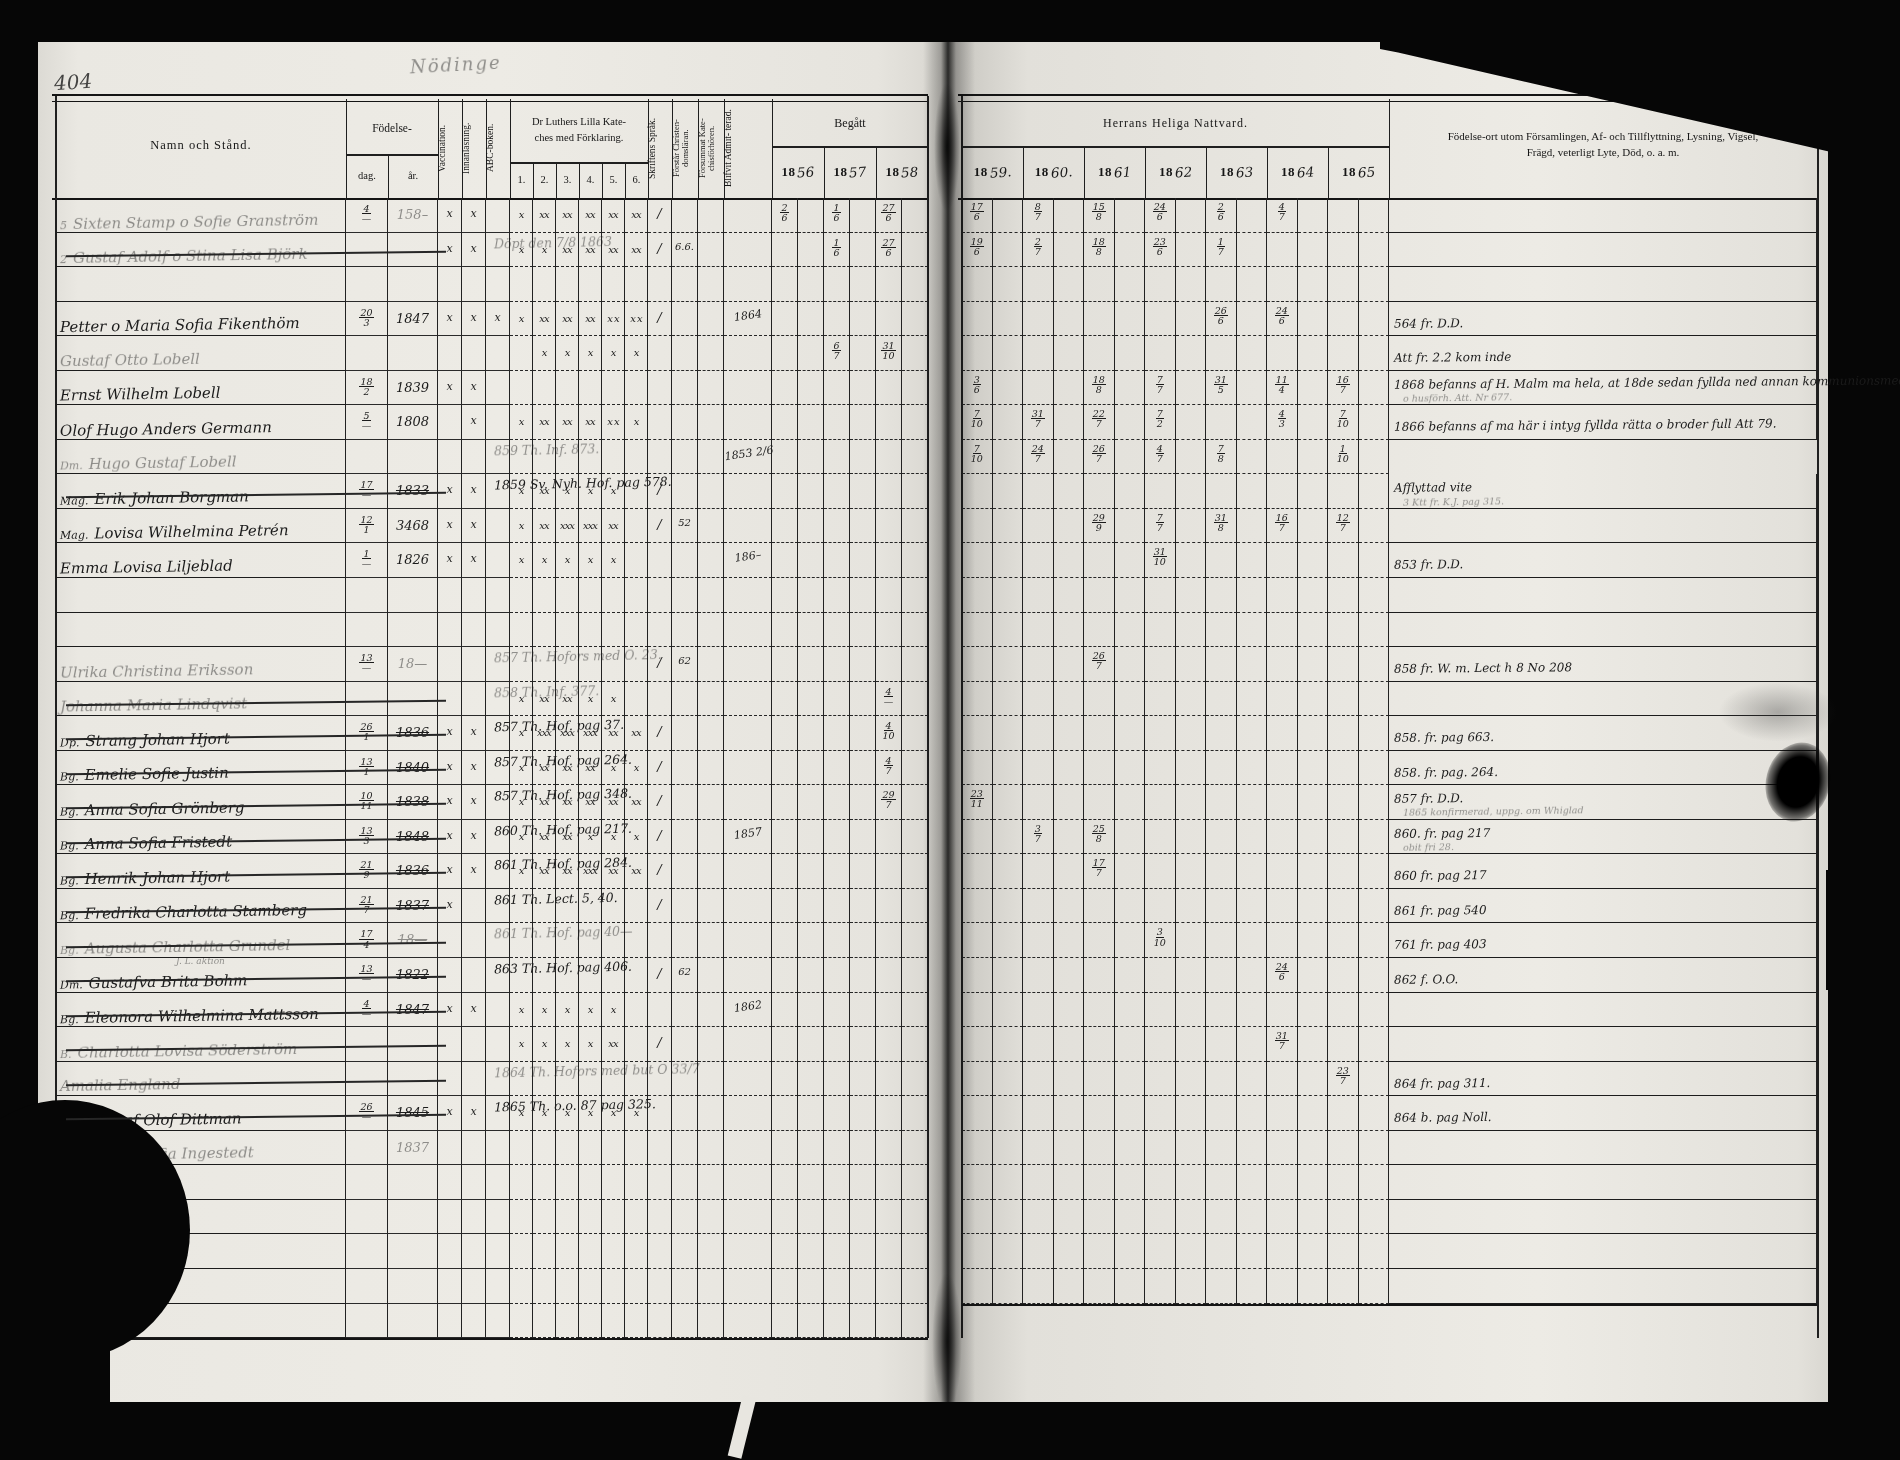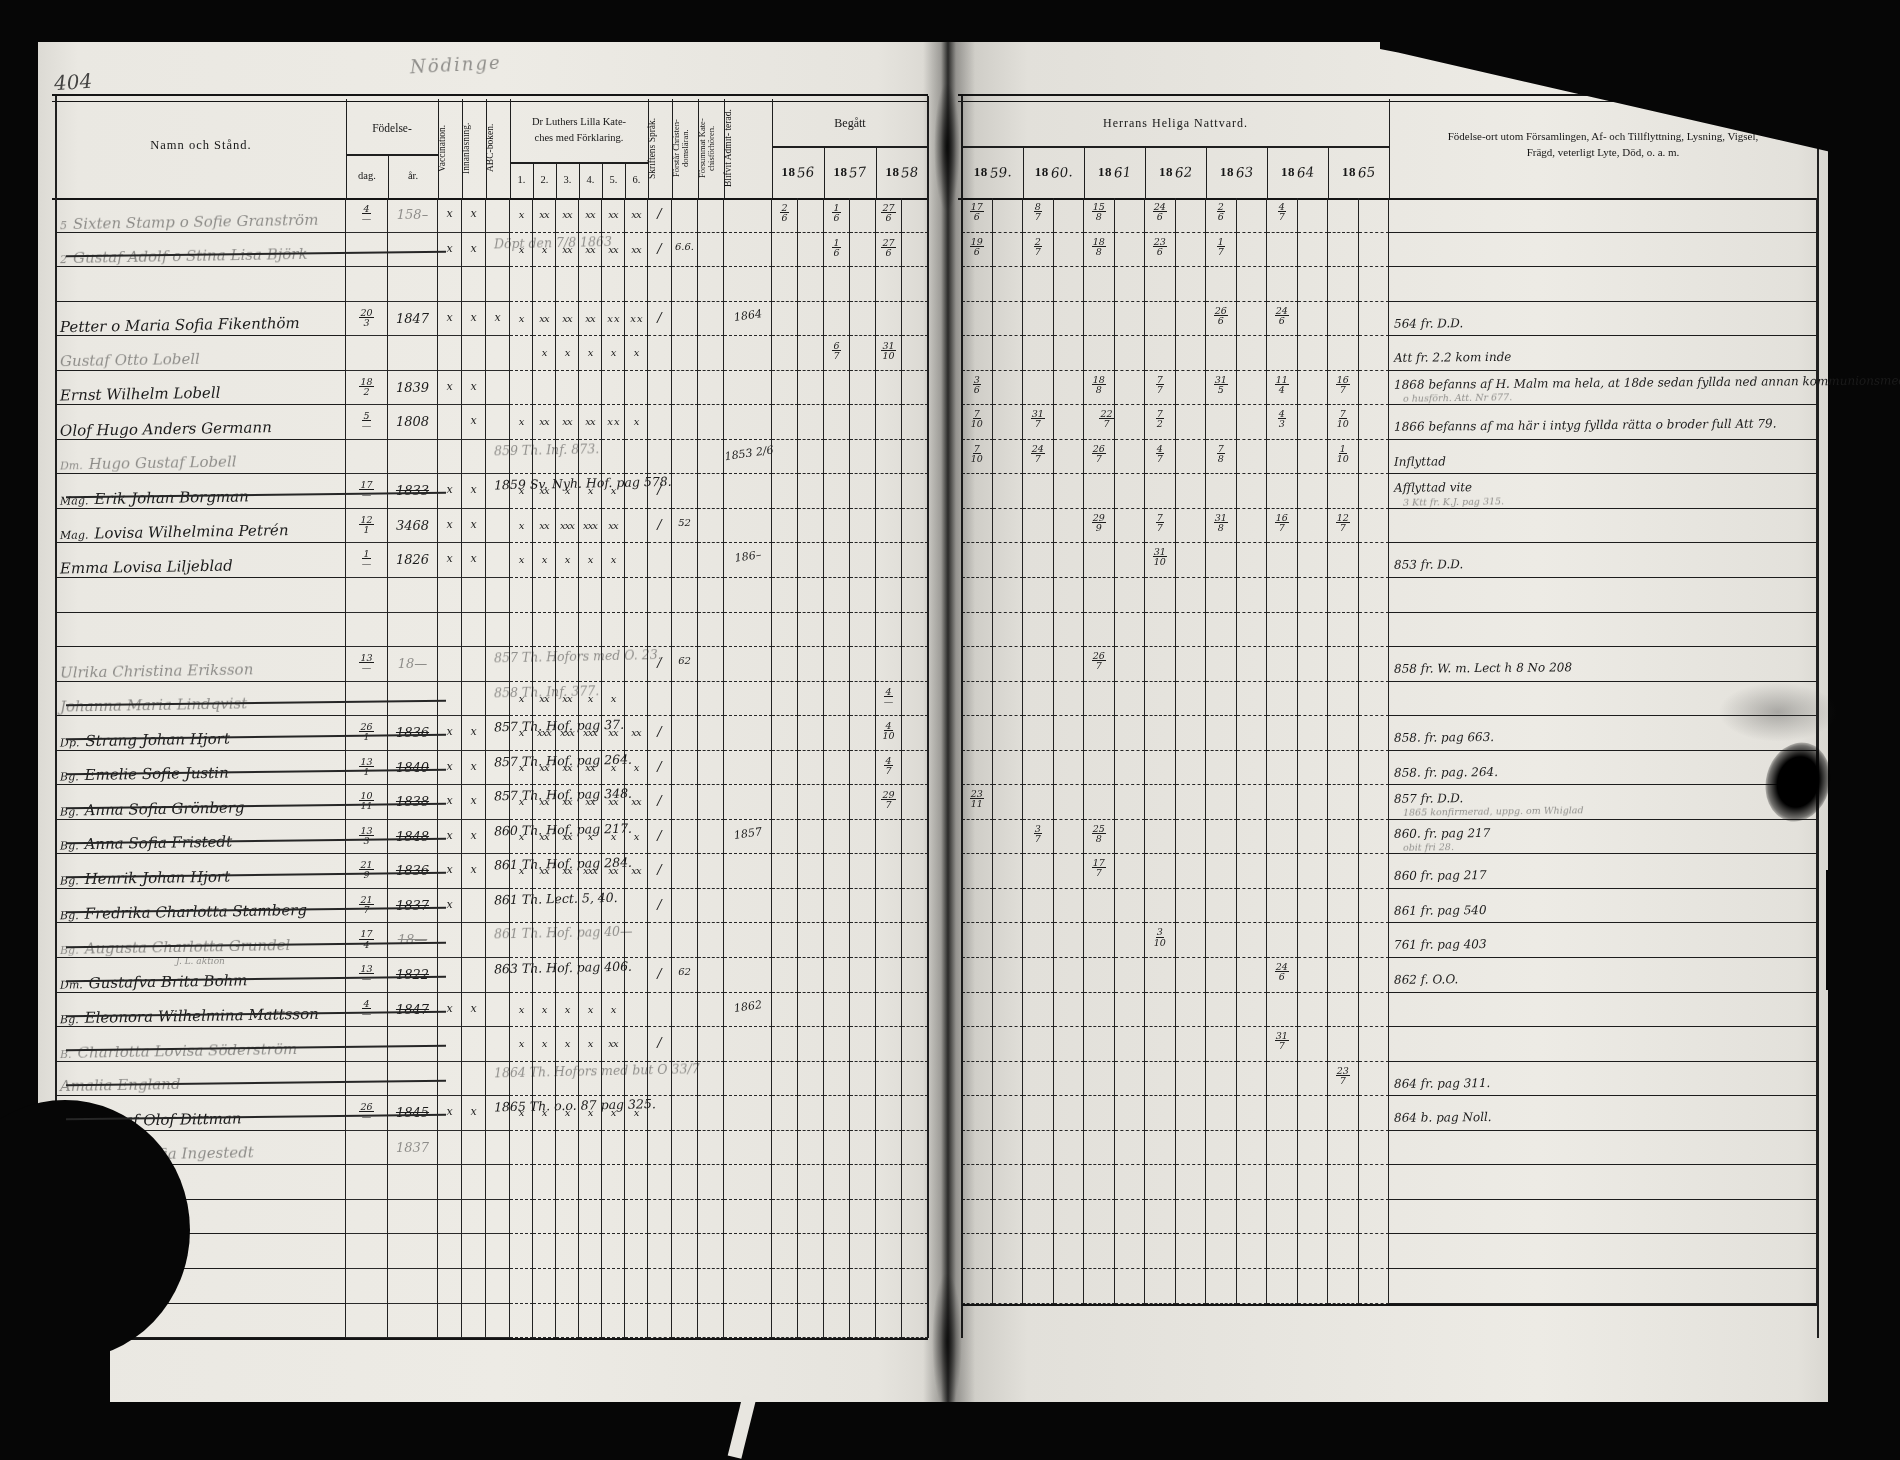--- a/index.html
+++ b/index.html
@@ -1745,21 +1745,21 @@
             </div>
             <div class="cl dash" style="width: 30.5px;"></div>
             <div class="cl dash" style="width: 30.5px;">
               <div style="text-align:center;padding-top:4px;" class="hw"><span class="fr">
                   <i>31</i>
                   <b>7</b>
                 </span></div>
             </div>
             <div class="cl dash" style="width: 30.5px;"></div>
             <div class="cl dash" style="width: 30.5px;">
-              <div style="text-align:right;padding-top:4px;" class="hw"><span class="fr">
+              <div style="text-align:center;padding-top:4px;" class="hw"><span class="fr">
                   <i>22</i>
                   <b>7</b>
                 </span></div>
             </div>
             <div class="cl dash" style="width: 30.5px;"></div>
             <div class="cl dash" style="width: 30.5px;">
               <div style="text-align:center;padding-top:4px;" class="hw"><span class="fr">
                   <i>7</i>
                   <b>2</b>
                 </span></div>
@@ -1823,23 +1823,20 @@
             <div class="cl dash" style="width: 30.5px;"></div>
             <div class="cl dash" style="width: 30.5px;"></div>
             <div class="cl dash" style="width: 30.5px;"></div>
             <div class="cl dash" style="width: 30.5px;">
               <div style="text-align:center;padding-top:4px;" class="hw"><span class="fr">
                   <i>1</i>
                   <b>10</b>
                 </span></div>
             </div>
             <div class="cl dash" style="width: 30.5px;"></div>
-            <div class="cl" style="width: 428px; border-bottom: 1px solid rgb(28, 28, 28);">
-              <div class="notesln hw" style="padding-top:14px;">Inflyttad</div>
-            </div>
           </div>
           <div class="rw" style="height: 34.55px;">
             <div class="cl dash" style="width: 30.5px;"></div>
             <div class="cl dash" style="width: 30.5px;"></div>
             <div class="cl dash" style="width: 30.5px;"></div>
             <div class="cl dash" style="width: 30.5px;"></div>
             <div class="cl dash" style="width: 30.5px;"></div>
             <div class="cl dash" style="width: 30.5px;"></div>
             <div class="cl dash" style="width: 30.5px;"></div>
             <div class="cl dash" style="width: 30.5px;"></div>

